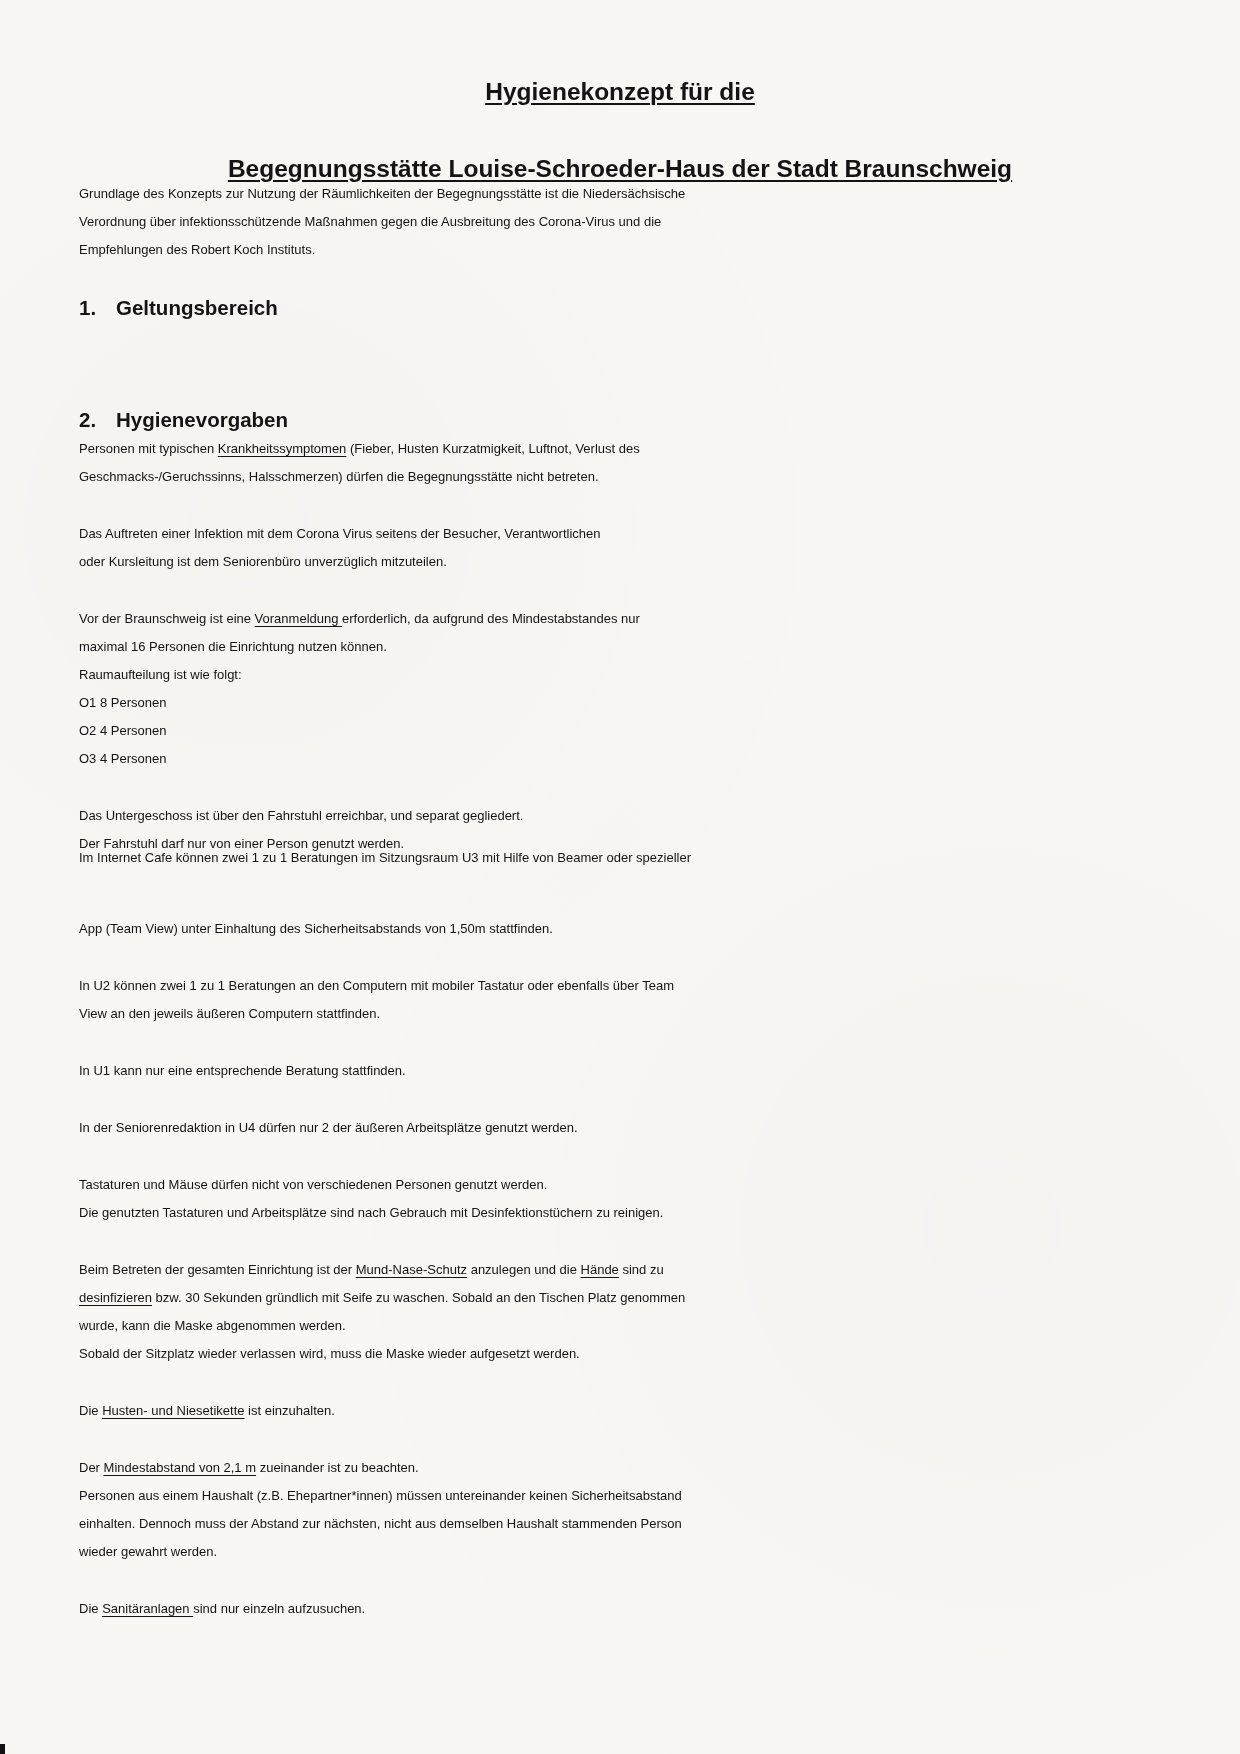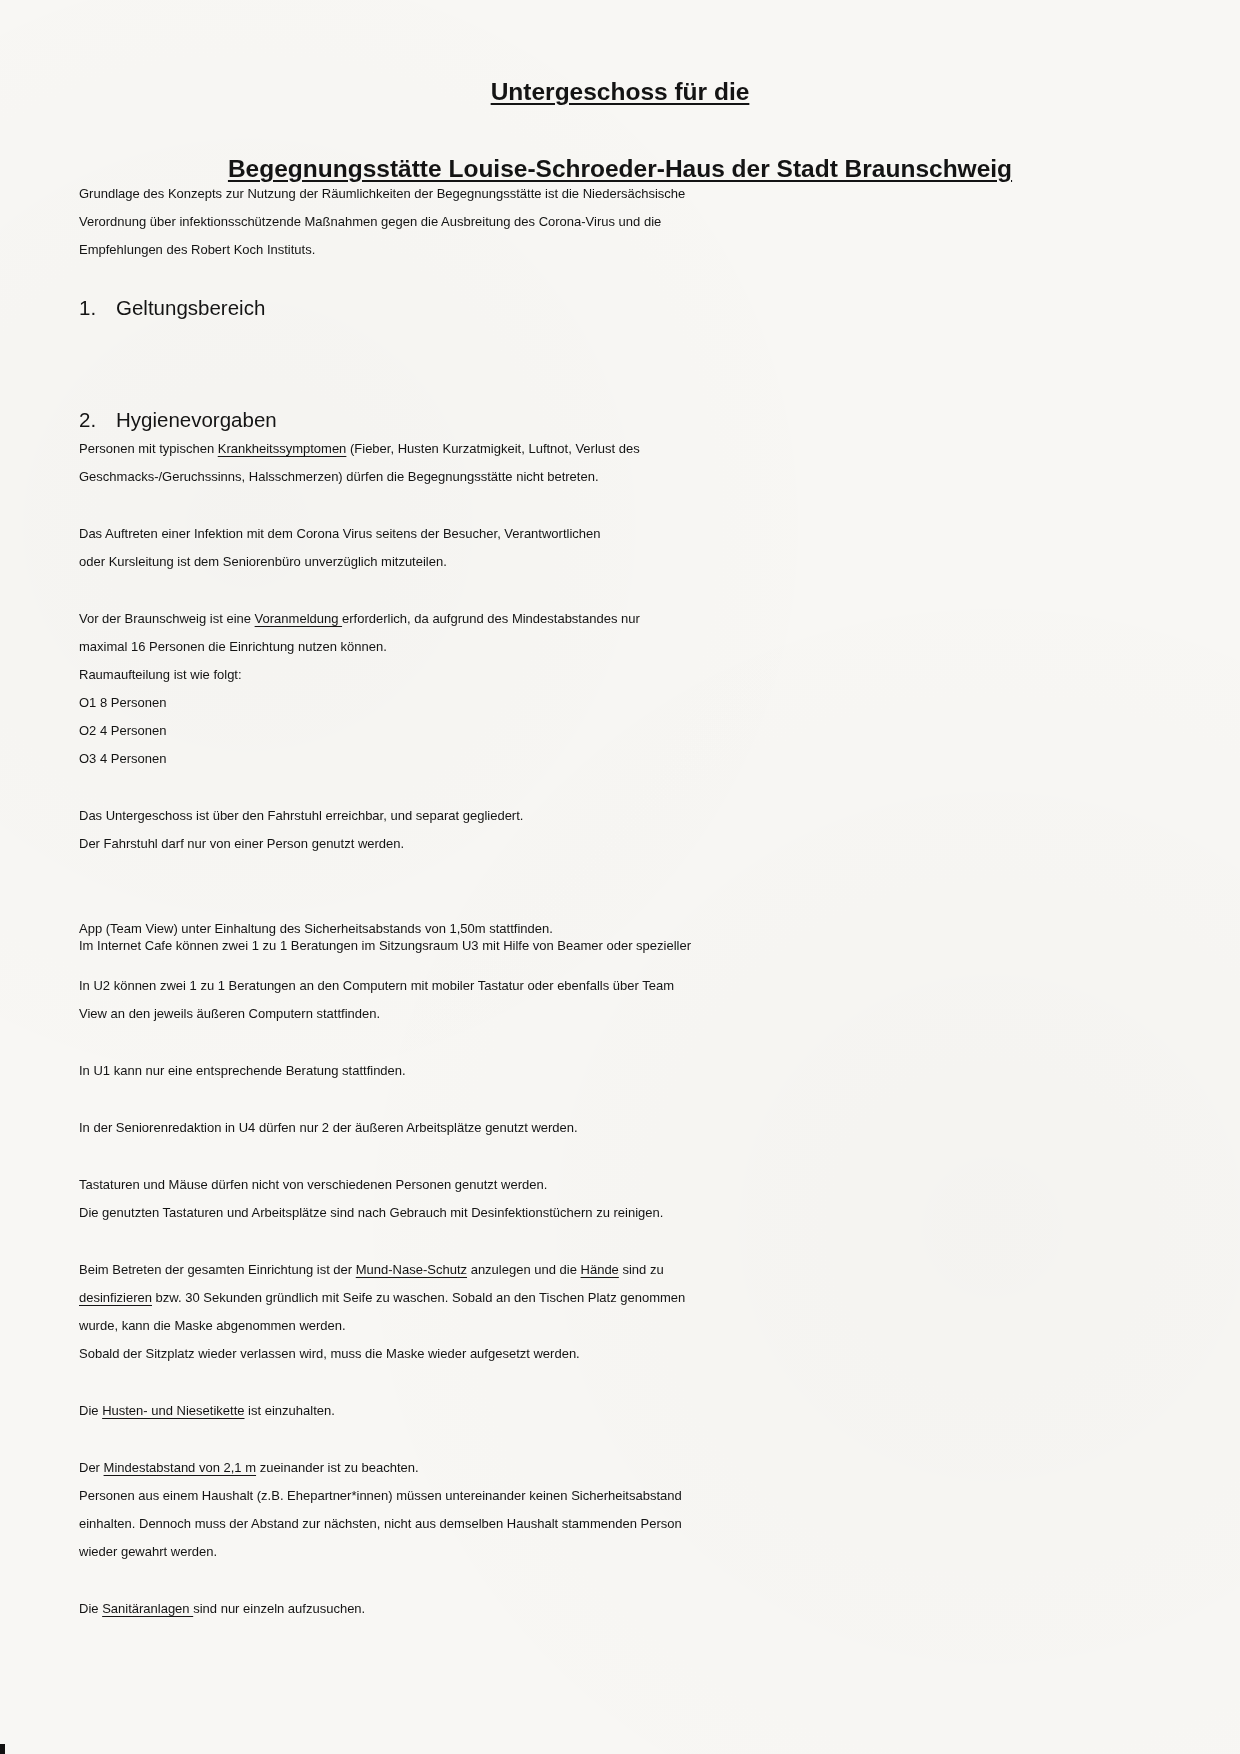--- a/index.html
+++ b/index.html
@@ -38,37 +38,37 @@
       position: absolute;
       left: 79px;
       font-size: 13px;
       line-height: 28.2px;
       white-space: nowrap;
     }
     .h {
       position: absolute;
       left: 79px;
       font-size: 20.5px;
-      font-weight: normal;
+      font-weight: bold;
     }
     .h .num { display: inline-block; width: 37px; }
     .u { text-decoration: underline; text-underline-offset: 3px; }
     .scan-mark {
       position: absolute;
       left: 0; top: 1744px;
       width: 5px; height: 10px;
       background: #111;
     }
   </style>
 </head>
 <body>
 
 <div class="page">
 
-  <div class="title t1">Untergeschoss für die</div>
+  <div class="title t1">Hygienekonzept für die</div>
   <div class="title t2">Begegnungsstätte Louise-Schroeder-Haus der Stadt Braunschweig</div>
 
   <div>
     <div class="p" style="top:180px">Grundlage des Konzepts zur Nutzung der Räumlichkeiten der Begegnungsstätte ist die Niedersächsische</div>
     <div class="p" style="top:208px">Verordnung über infektionsschützende Maßnahmen gegen die Ausbreitung des Corona-Virus und die</div>
     <div class="p" style="top:236px">Empfehlungen des Robert Koch Instituts.</div>
   </div>
 
   <div class="h" style="top:296px">
     <span class="num">1.</span><span>Geltungsbereich</span>
@@ -96,21 +96,21 @@
     <div class="p" style="top:717px">O2 4 Personen</div>
     <div class="p" style="top:745px">O3 4 Personen</div>
   </div>
 
   <div>
     <div class="p" style="top:802px">Das Untergeschoss ist über den Fahrstuhl erreichbar, und separat gegliedert.</div>
     <div class="p" style="top:830px">Der Fahrstuhl darf nur von einer Person genutzt werden.</div>
   </div>
 
   <div>
-    <div class="p" style="top:932px">Im Internet Cafe können zwei 1 zu 1 Beratungen im Sitzungsraum U3 mit Hilfe von Beamer oder spezieller</div>
+    <div class="p" style="top:844px">Im Internet Cafe können zwei 1 zu 1 Beratungen im Sitzungsraum U3 mit Hilfe von Beamer oder spezieller</div>
     <div class="p" style="top:915px">App (Team View) unter Einhaltung des Sicherheitsabstands von 1,50m stattfinden.</div>
   </div>
 
   <div>
     <div class="p" style="top:972px">In U2 können zwei 1 zu 1 Beratungen an den Computern mit mobiler Tastatur oder ebenfalls über Team</div>
     <div class="p" style="top:1000px">View an den jeweils äußeren Computern stattfinden.</div>
   </div>
 
   <div class="p" style="top:1057px">In U1 kann nur eine entsprechende Beratung stattfinden.</div>
 

